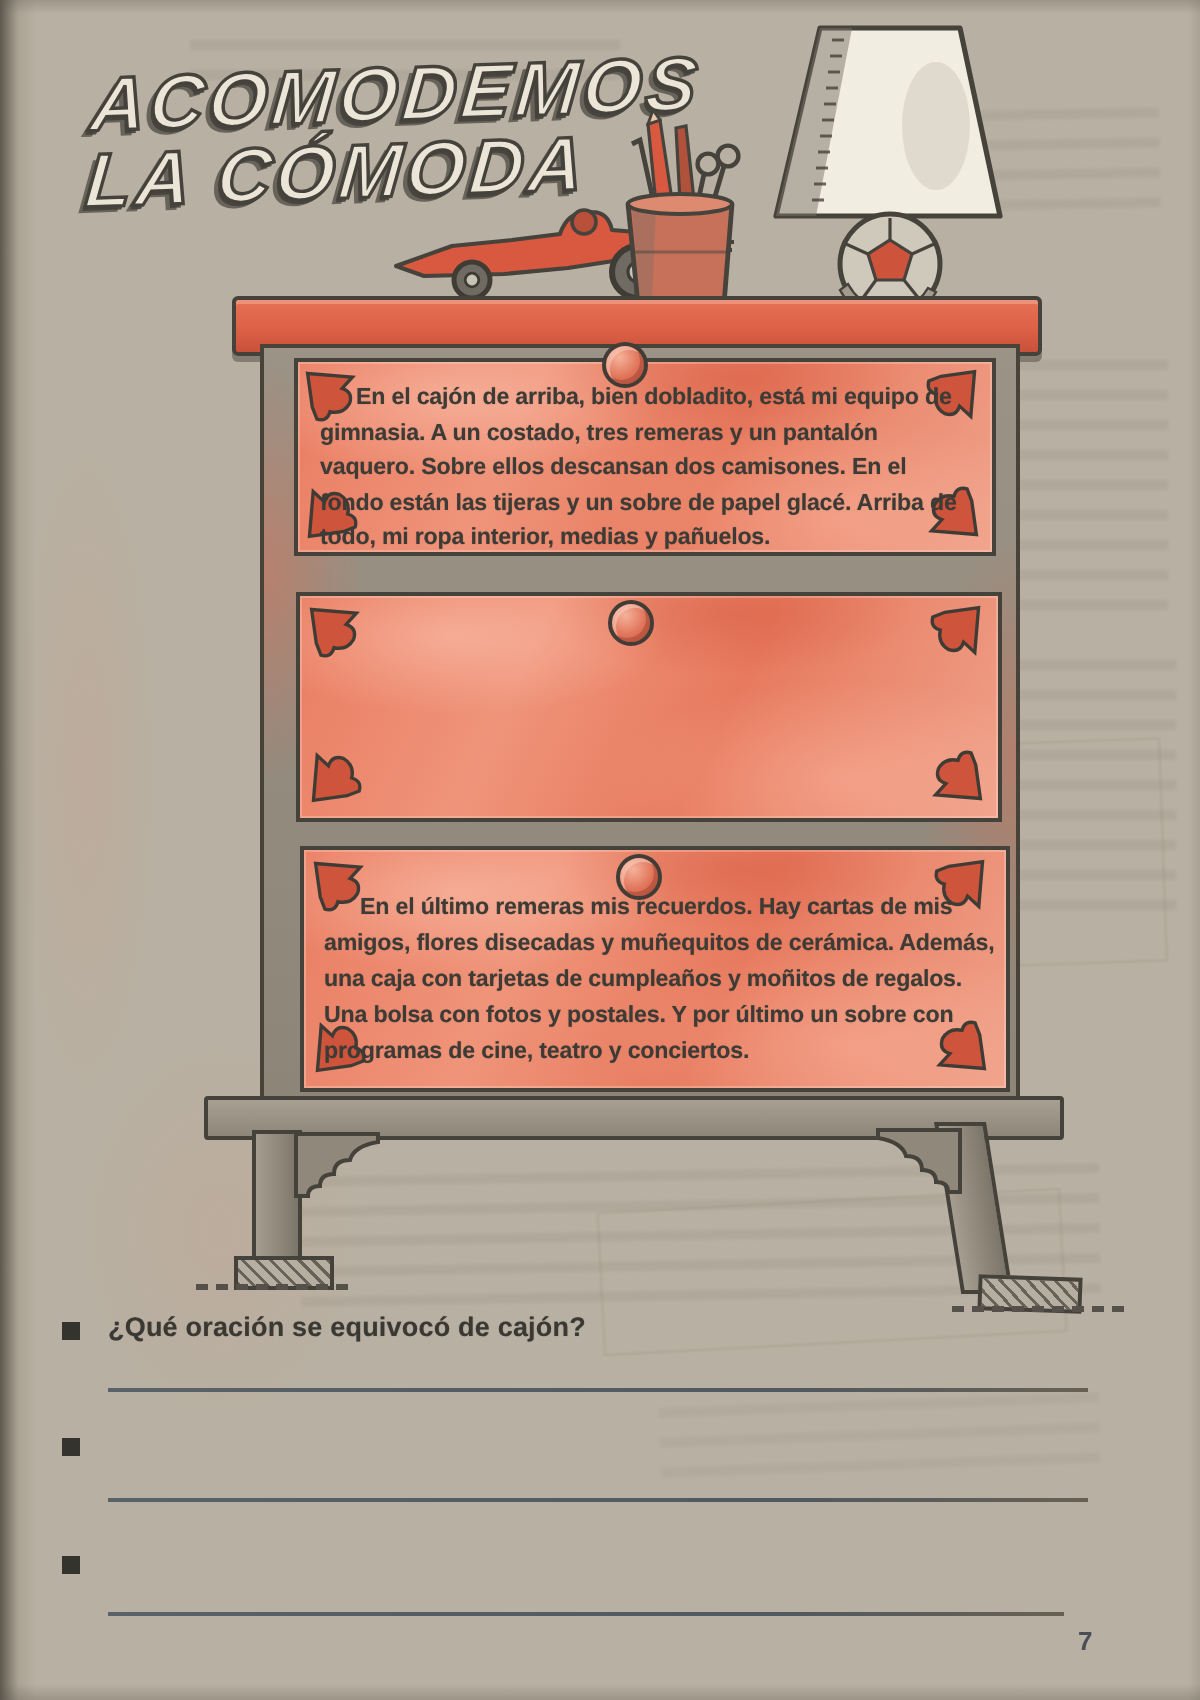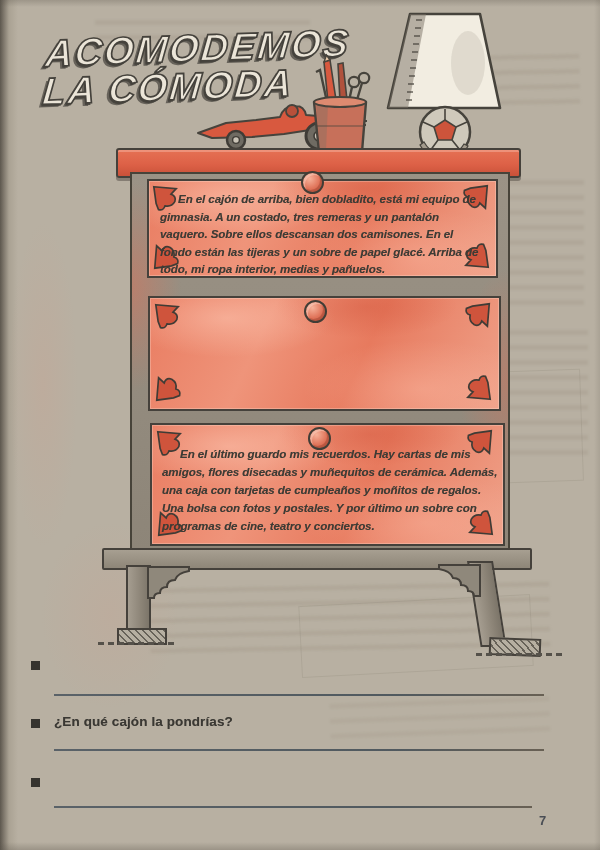--- a/index.html
+++ b/index.html
@@ -40,21 +40,21 @@
   .drawer{border:2px solid #45413b;box-shadow:inset 0 0 0 1px rgba(255,236,226,.28);
     background:
       radial-gradient(150px 55px at 22% 18%, rgba(255,204,184,.50), rgba(255,204,184,0) 72%),
       radial-gradient(170px 70px at 78% 82%, rgba(255,190,168,.38), rgba(255,190,168,0) 70%),
       radial-gradient(130px 45px at 62% 8%, rgba(210,85,60,.42), rgba(210,85,60,0) 70%),
       linear-gradient(115deg,#e97d62 0%,#ef947a 32%,#e77a5e 60%,#efa189 100%);}
   .d1{left:147px;top:179px;width:347px;height:95px;}
   .d2{left:148px;top:296px;width:349px;height:111px;}
   .d3{left:150px;top:423px;width:351px;height:119px;}
   .drawer-text{position:absolute;font-weight:bold;color:#3d3b35;font-size:11.6px;line-height:17.5px;
-    letter-spacing:-.1px;text-indent:18px;text-shadow:0 0 .5px rgba(61,59,53,.45);font-style:italic;}
+    letter-spacing:-.1px;text-indent:18px;text-shadow:0 0 .5px rgba(61,59,53,.45);}
   .t1{left:160px;top:190px;width:324px;}
   .t2{left:160px;top:317px;width:334px;line-height:18.5px;}
   .t3{left:162px;top:445px;width:336px;line-height:18px;}
   .knob{width:19px;height:19px;border-radius:50%;border:2px solid #413d36;
     background:radial-gradient(circle at 35% 30%, #f6b29a 0%, #e0745a 55%, #cd5a40 100%);
     box-shadow:inset -2px -2px 0 rgba(120,40,25,.30), inset 2px 2px 0 rgba(255,228,214,.4);}
   .k1{left:301px;top:171px;} .k2{left:304px;top:300px;} .k3{left:308px;top:427px;}
   .corner{width:28px;height:28px;}
   .rail{left:102px;top:548px;width:426px;height:18px;border:2px solid #45413b;border-radius:2px;
     background:linear-gradient(180deg,#a79f91 0%,#8e8678 100%);}
@@ -190,41 +190,41 @@
   <svg class="abs corner" style="left:467px;top:428px;transform:rotate(90deg);" viewBox="0 0 30 30">
       <use href="#cornerOrn" fill="#cf543c" stroke="#3f3c36" stroke-width="1.8"></use>
     </svg>
   <svg class="abs corner" style="left:467px;top:510px;transform:rotate(180deg);" viewBox="0 0 30 30">
       <use href="#cornerOrn" fill="#cf543c" stroke="#3f3c36" stroke-width="1.8"></use>
     </svg>
   <svg class="abs corner" style="left:155px;top:510px;transform:rotate(270deg);" viewBox="0 0 30 30">
       <use href="#cornerOrn" fill="#cf543c" stroke="#3f3c36" stroke-width="1.8"></use>
     </svg>
   <div class="abs knob k3"></div>
-  <div class="abs drawer-text t3">En el último guardo mis recuerdos. Hay cartas de mis amigos, flores disecadas y muñequitos de cerámica. Además, una caja con tarjetas de cumpleaños y moñitos de regalos. Una bolsa con fotos y postales. Y por último un sobre con programas de cine, teatro y conciertos.</div>
+  <div class="abs drawer-text t3">En el último remeras mis recuerdos. Hay cartas de mis amigos, flores disecadas y muñequitos de cerámica. Además, una caja con tarjetas de cumpleaños y moñitos de regalos. Una bolsa con fotos y postales. Y por último un sobre con programas de cine, teatro y conciertos.</div>
 
   <div class="abs rail"></div>
   <div class="abs leg leg-l"></div>
   <div class="abs leg leg-r"></div>
   <svg class="abs" style="left:147px;top:566px;" width="44" height="34" viewBox="0 0 44 34">
       <use href="#bracketOrn" fill="#8f887b" stroke="#45413b" stroke-width="2"></use>
     </svg>
   <svg class="abs" style="left:437px;top:564px;transform:scaleX(-1);" width="44" height="34" viewBox="0 0 44 34">
       <use href="#bracketOrn" fill="#8f887b" stroke="#45413b" stroke-width="2"></use>
     </svg>
   <div class="abs foot foot-l"></div>
   <div class="abs foot foot-r"></div>
   <div class="abs ground g-l"></div>
   <div class="abs ground g-r"></div>
 
   <div class="abs bullet" style="left:31px;top:661px;"></div>
+  <div class="abs q-label" style="left:54px;top:656px;">¿Qué oración se equivocó de cajón?</div>
   <div class="abs answer-line" style="left:54px;top:694px;width:490px;"></div>
 
   <div class="abs bullet" style="left:31px;top:719px;"></div>
-  <div class="abs q-label" style="left:54px;top:714px;">¿En qué cajón la pondrías?</div>
   <div class="abs answer-line" style="left:54px;top:749px;width:490px;"></div>
 
   <div class="abs bullet" style="left:31px;top:778px;"></div>
   <div class="abs answer-line" style="left:54px;top:806px;width:478px;"></div>
 
   <div class="abs pagenum" style="left:539px;top:813px;">7</div>
 
 </div>
 
 </body></html>

